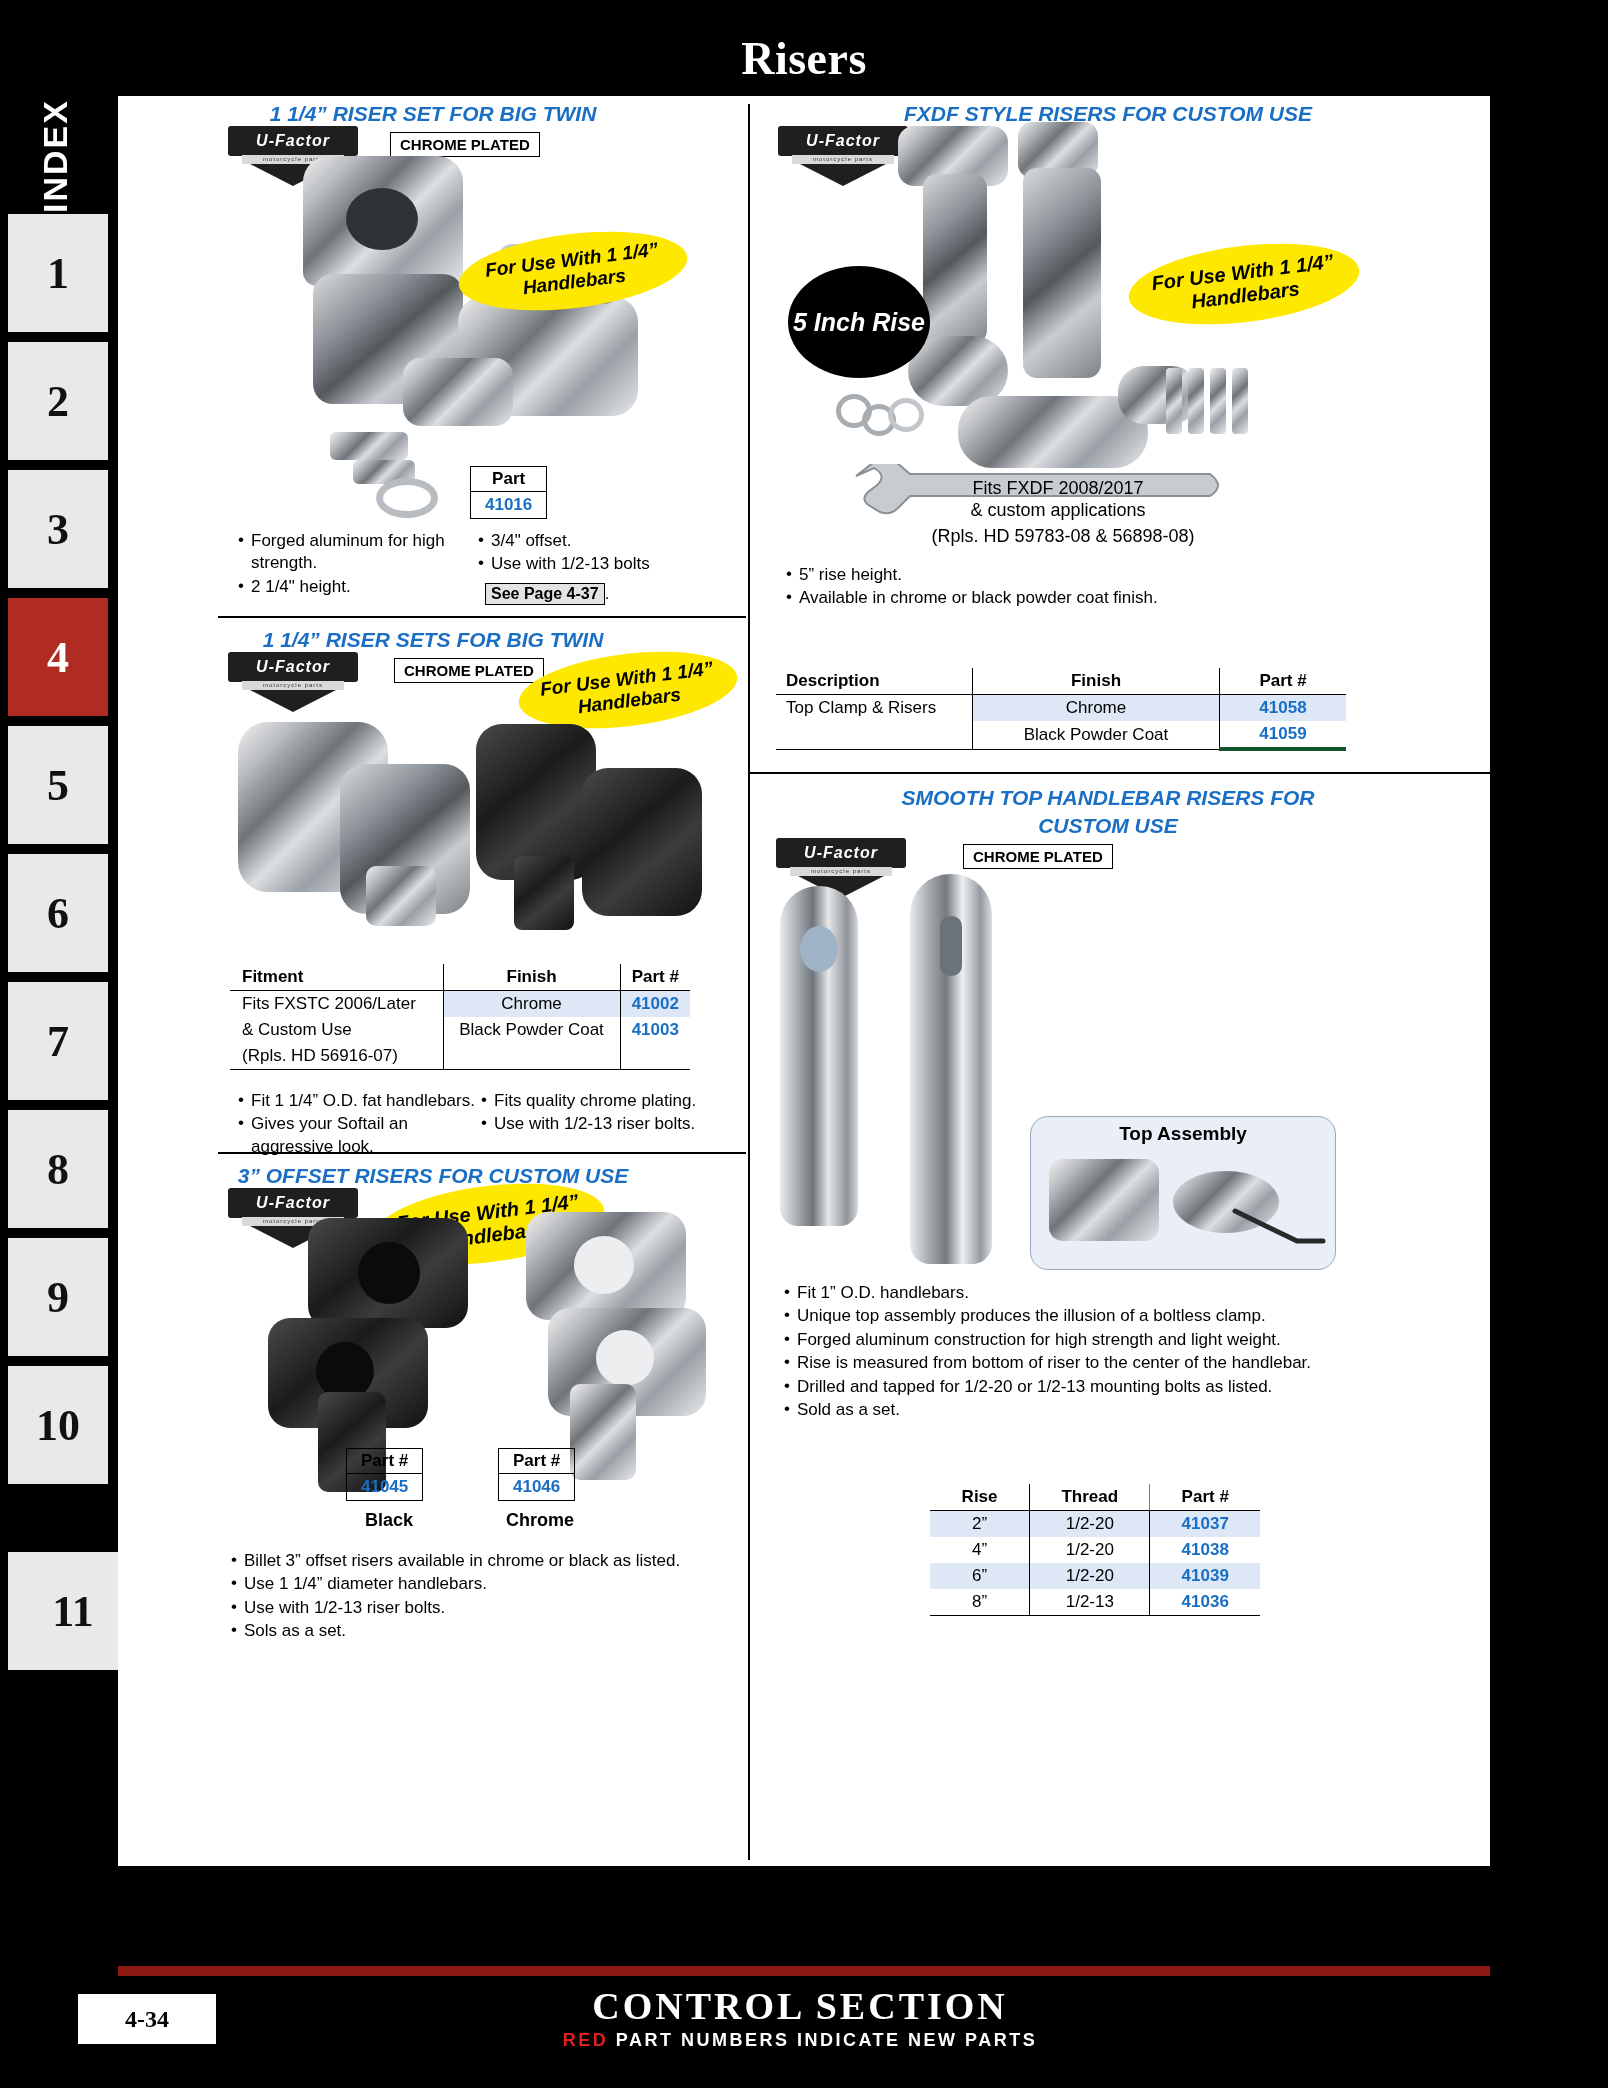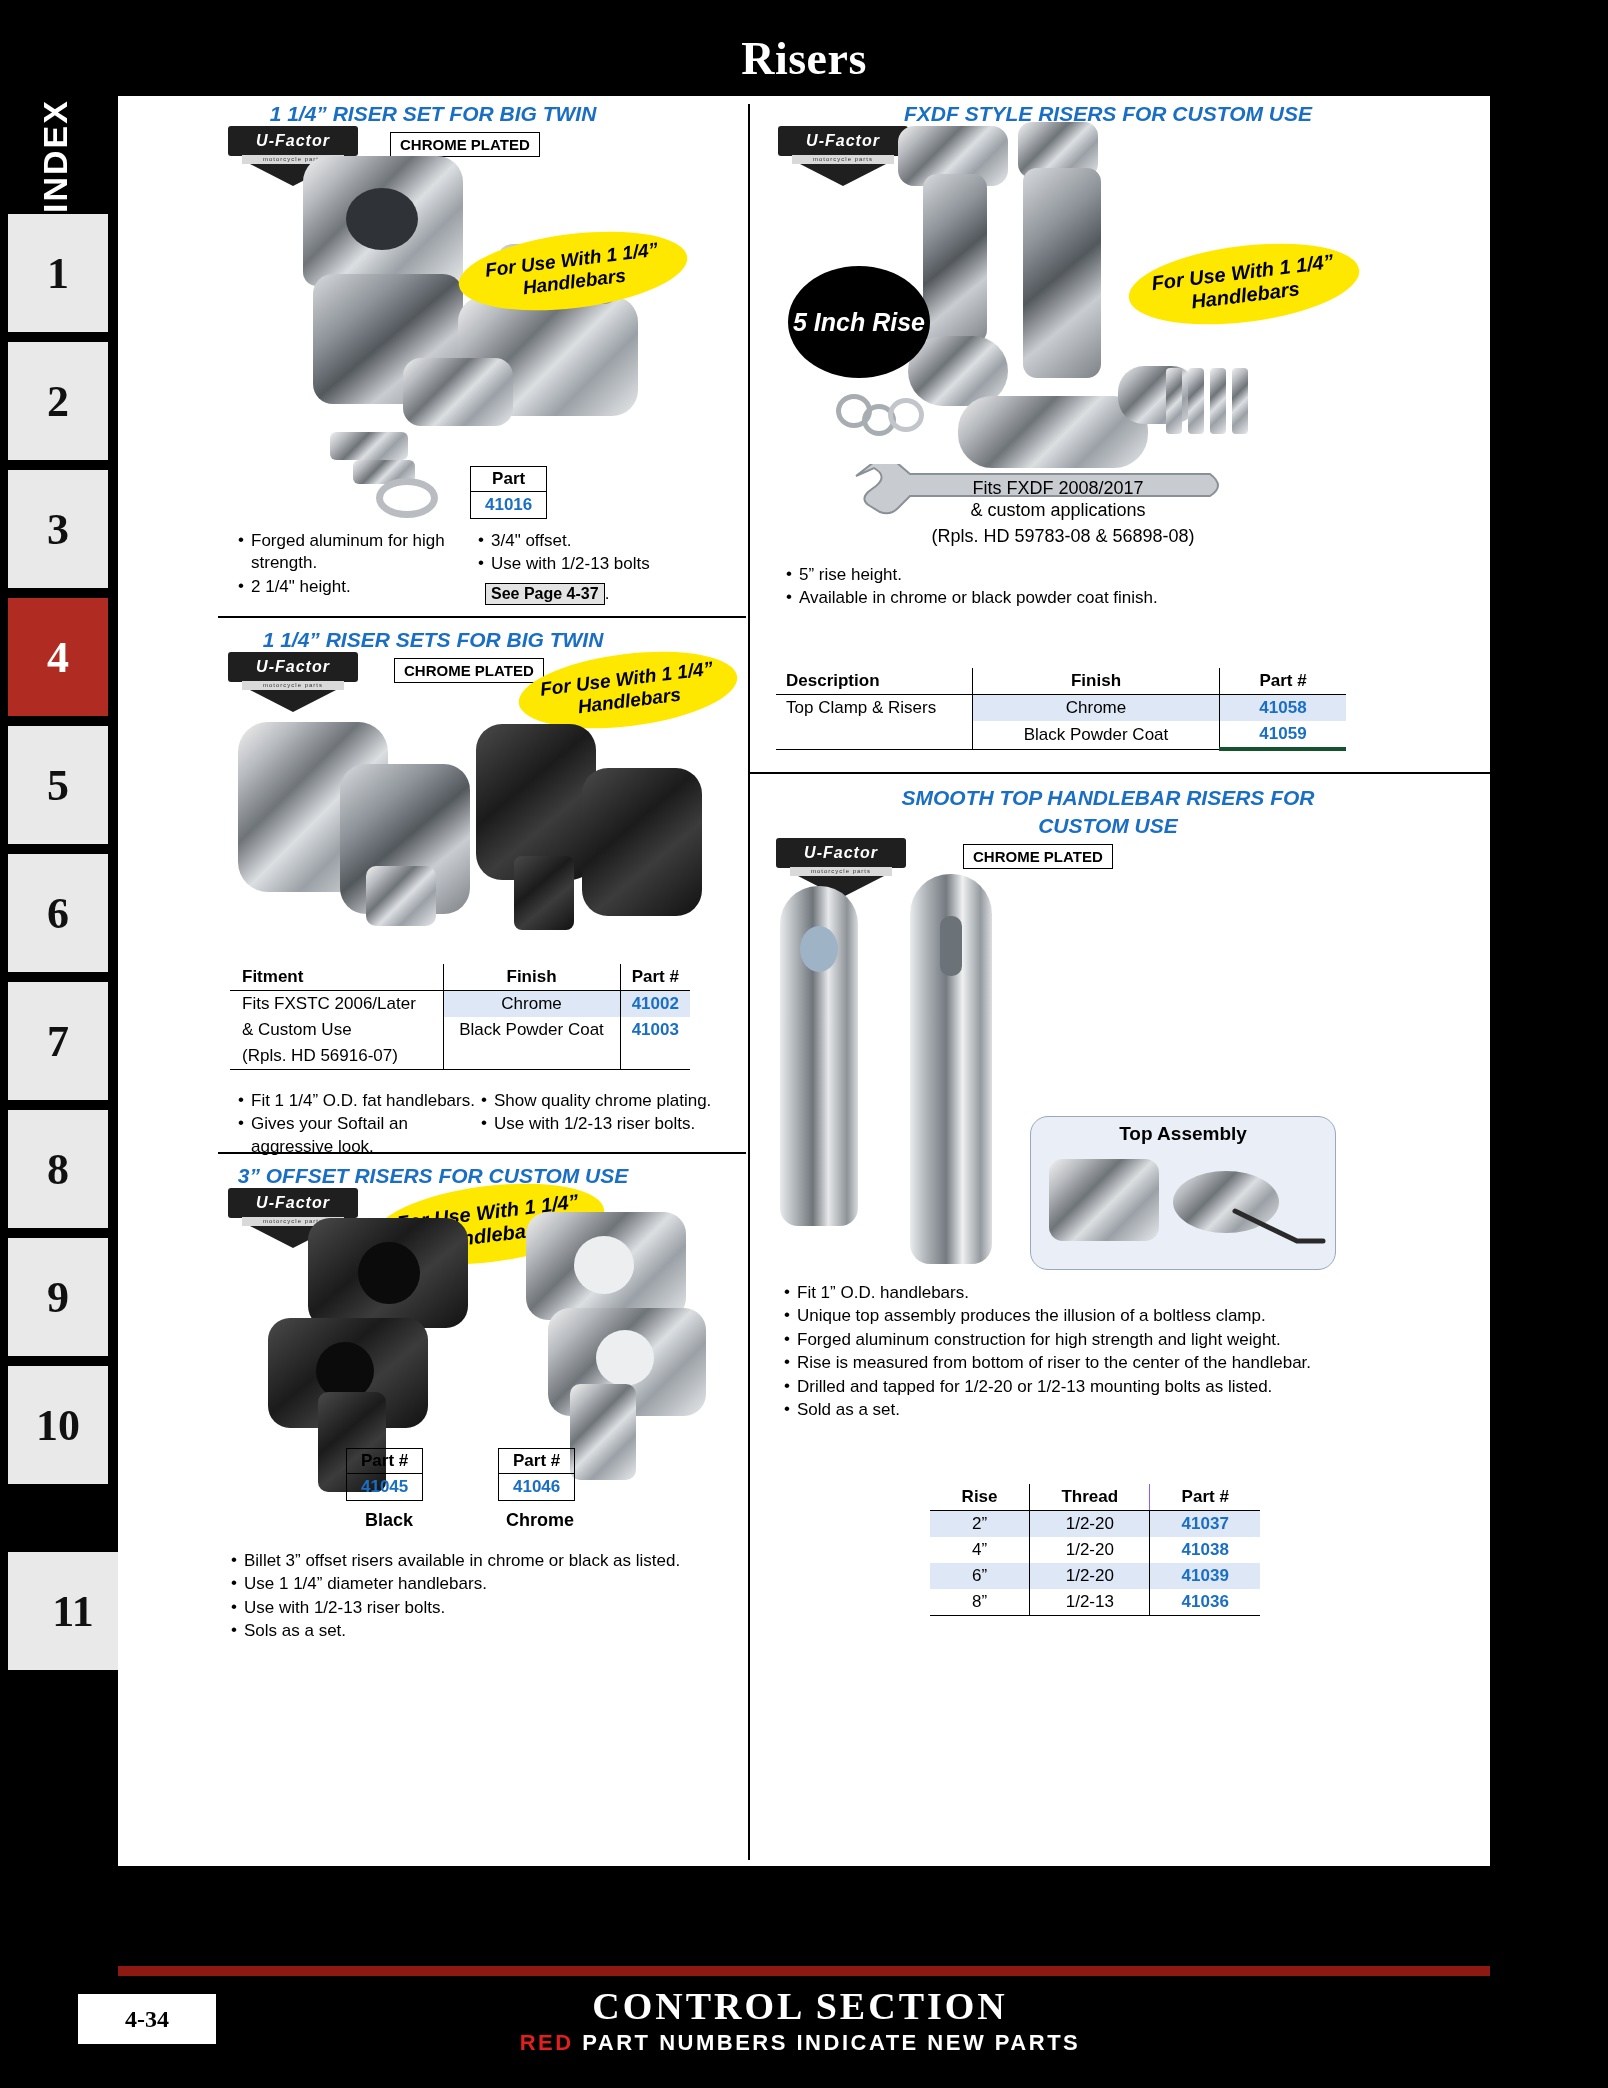--- a/index.html
+++ b/index.html
@@ -62,21 +62,21 @@
   .metal{background:linear-gradient(135deg,#f2f2f2 0%,#b9bcc0 18%,#6f7479 38%,#dcdfe2 55%,#9aa0a6 72%,#e8eaec 100%);}
   .metal-d{background:linear-gradient(140deg,#d8dadd 0%,#8d9399 30%,#53585d 50%,#c9ccd0 70%,#7d8287 100%);}
   .black-part{background:linear-gradient(140deg,#4a4a4a 0%,#1b1b1b 40%,#3c3c3c 62%,#111 100%);}
 
   
   .footer{position:absolute;left:0;top:1966px;width:1608px;height:122px;background:#000;}
   .foot-bar{position:absolute;left:118px;top:0px;width:1372px;height:10px;background:#8c1a13;}
   .pagenum{position:absolute;left:78px;top:28px;width:138px;height:50px;background:#fff;color:#000;font-weight:bold;font-size:24px;
      display:flex;align-items:center;justify-content:center;font-family:"Liberation Serif",serif;}
   .foot-title{position:absolute;left:300px;top:18px;width:1000px;text-align:center;color:#fff;font-weight:bold;font-size:38px;letter-spacing:3px;font-family:"Liberation Serif",serif;}
-  .foot-sub{position:absolute;left:300px;top:64px;width:1000px;text-align:center;color:#fff;font-weight:bold;font-size:22px;letter-spacing:2.5px;}
+  .foot-sub{position:absolute;left:300px;top:64px;width:1000px;text-align:center;color:#fff;font-weight:bold;font-size:18px;letter-spacing:2.5px;}
   .foot-sub .red{color:#e01f1f;}
 
   .wrench{position:absolute;}
   .topasm-box{position:absolute;border:1px solid #9aa7bd;background:#e9eef7;}
 </style>
 </head>
 <body>
 
 <div class="page">
 
@@ -193,21 +193,21 @@
           <td style="border-bottom:1px solid #000;"></td>
         </tr>
       </tbody>
         </table>
 
       <ul class="bullets" style="position:absolute;left:112px;top:988px;width:240px;">
         <li>Fit 1 1/4” O.D. fat handlebars.</li>
         <li>Gives your Softail an aggressive look.</li>
       </ul>
       <ul class="bullets" style="position:absolute;left:355px;top:988px;width:280px;">
-        <li>Show quality chrome plating.</li>
+        <li>Fits quality chrome plating.</li>
         <li>Use with 1/2-13 riser bolts.</li>
       </ul>
 
       <div class="hrule" style="position:absolute;left:100px;top:1056px;width:528px;"></div>
 
       <div class="sect-title" style="position:absolute;left:10px;top:1068px;width:610px;">3” OFFSET RISERS FOR CUSTOM USE</div>
 
       <div class="ufactor" style="left:110px;top:1092px;">
         <div class="badge">U-Factor</div>
         <div class="sub">motorcycle parts</div>

